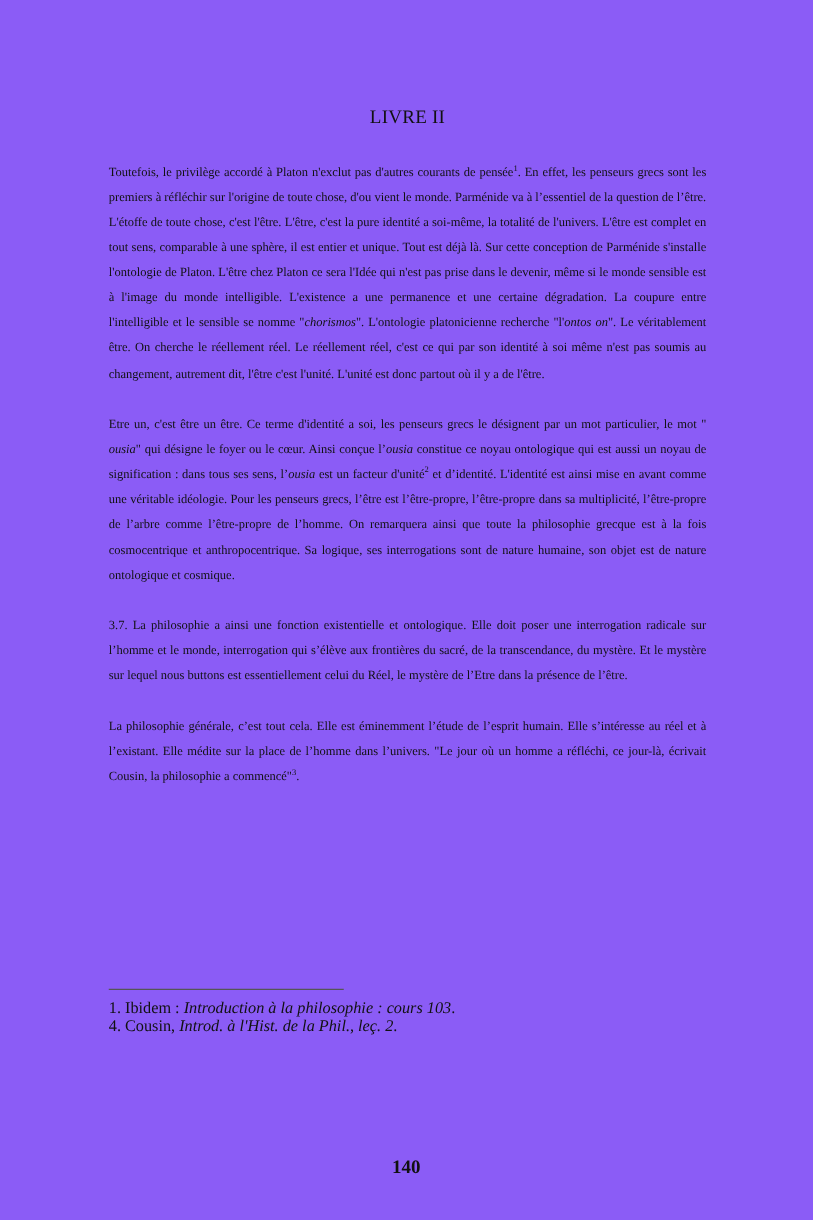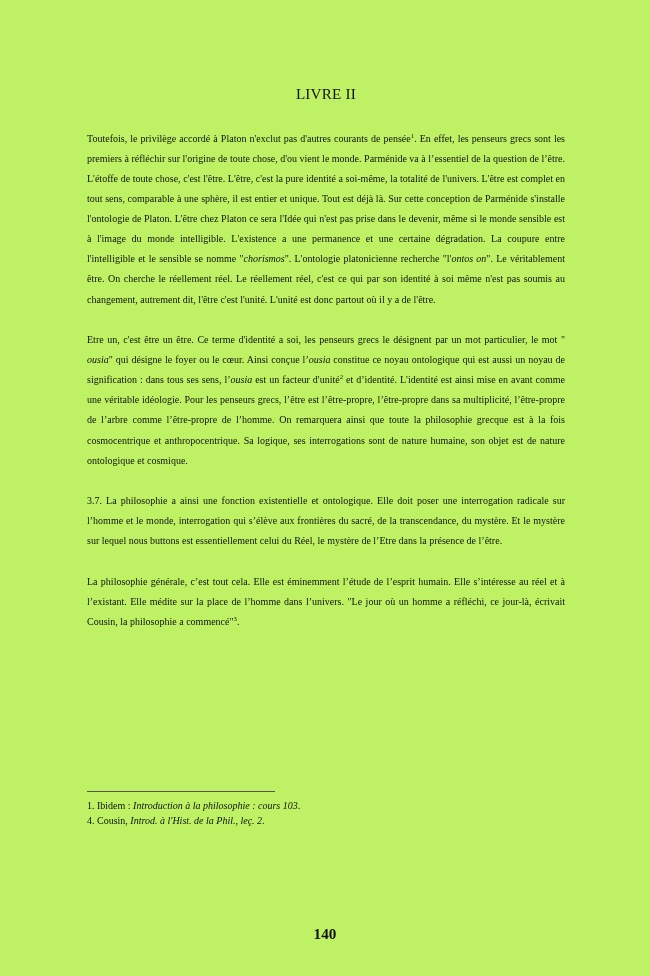--- a/index.html
+++ b/index.html
@@ -11,21 +11,21 @@
     width: 650px;
     height: 976px;
     font-family: "Liberation Serif", "DejaVu Serif", serif;
     color: #111111;
     -webkit-font-smoothing: antialiased;
   }
   .page {
     position: relative;
     width: 650px;
     height: 976px;
-    background: #bef264;
+    background: #8b5cf6;
     box-sizing: border-box;
   }
   .content {
     position: absolute;
     left: 87px;
     top: 84px;
     width: 478px;
   }
   .page-heading {
     text-align: center;
@@ -61,21 +61,21 @@
     height: 0;
     border-top: 1px solid #555555;
   }
   .footnotes {
     position: absolute;
     left: 87px;
     top: 798px;
     width: 478px;
   }
   .footnote {
-    font-size: 10px;
+    font-size: 13px;
     line-height: 15.4px;
     text-align: justify;
     text-justify: inter-word;
     margin: 0;
   }
   .footnote i, .footnote em {
     font-style: italic;
   }
   .page-number {
     position: absolute;

